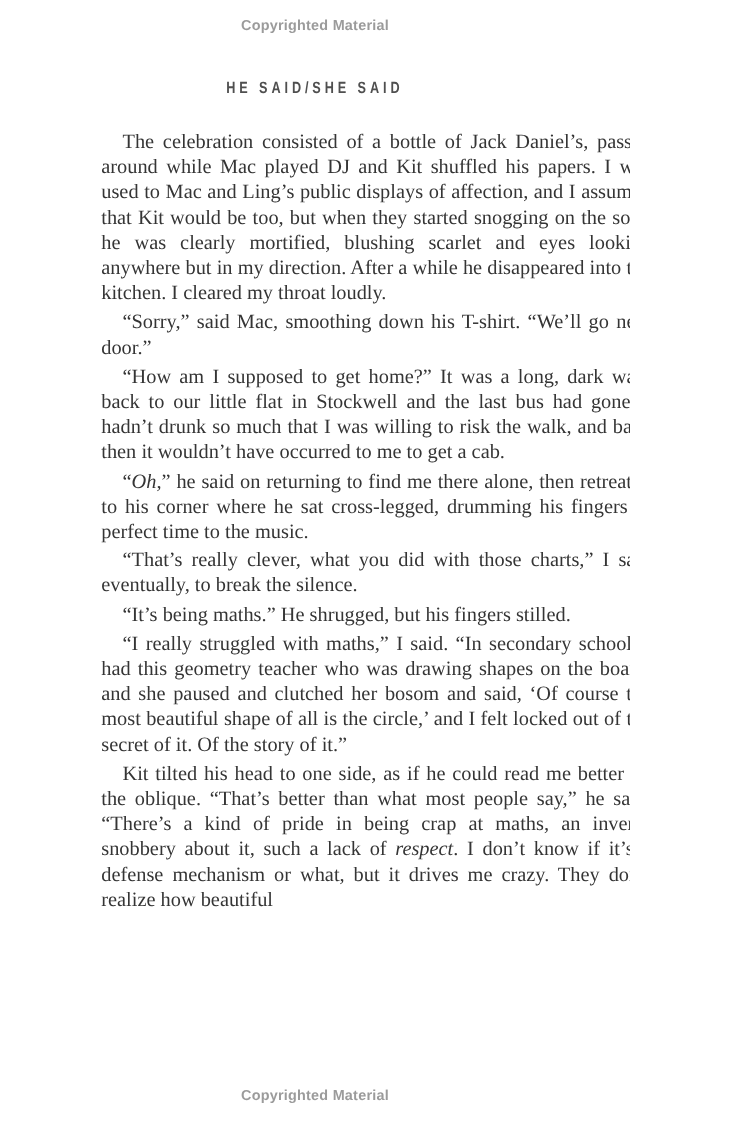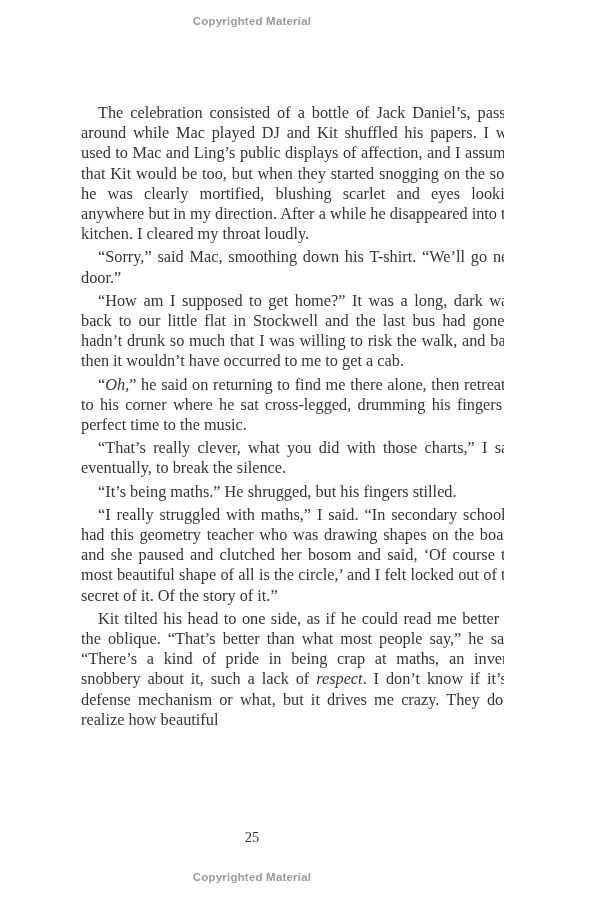--- a/index.html
+++ b/index.html
@@ -76,29 +76,31 @@
     color: #333333;
   }
 </style>
 </head>
 <body>
 
 <div class="page">
 
   <div class="notice notice-top">Copyrighted Material</div>
 
+  <div class="running-head">
+    <span class="head-inner">HE SAID/SHE SAID</span>
+  </div>
 
   <div class="body-text">
       <p><span>The celebration consisted of a bottle of Jack Daniel’s, passed around while Mac played DJ and Kit shuffled his papers. I was used to Mac and Ling’s public displays of affection, and I assumed that Kit would be too, but when they started snogging on the sofa, he was clearly mortified, blushing scarlet and eyes looking anywhere but in my direction. After a while he disappeared into the kitchen. I cleared my throat loudly.</span></p>
       <p><span>“Sorry,” said Mac, smoothing down his T-shirt. “We’ll go next door.”</span></p>
       <p><span>“How am I supposed to get home?” It was a long, dark walk back to our little flat in Stockwell and the last bus had gone. I hadn’t drunk so much that I was willing to risk the walk, and back then it wouldn’t have occurred to me to get a cab.</span></p>
       <p><span>“</span><em>Oh</em><span>,” he said on returning to find me there alone, then retreated to his corner where he sat cross-legged, drumming his fingers in perfect time to the music.</span></p>
       <p><span>“That’s really clever, what you did with those charts,” I said eventually, to break the silence.</span></p>
       <p><span>“It’s being maths.” He shrugged, but his fingers stilled.</span></p>
       <p><span>“I really struggled with maths,” I said. “In secondary school, I had this geometry teacher who was drawing shapes on the board, and she paused and clutched her bosom and said, ‘Of course the most beautiful shape of all is the circle,’ and I felt locked out of the secret of it. Of the story of it.”</span></p>
       <p><span>Kit tilted his head to one side, as if he could read me better on the oblique. “That’s better than what most people say,” he said. “There’s a kind of pride in being crap at maths, an inverse snobbery about it, such a lack of </span><em>respect</em><span>. I don’t know if it’s a defense mechanism or what, but it drives me crazy. They don’t realize how beautiful</span></p>
     </div>
 
-  <div class="page-number">25</div>
 
   <div class="notice notice-bottom">Copyrighted Material</div>
 
 </div>
 
 </body></html>

